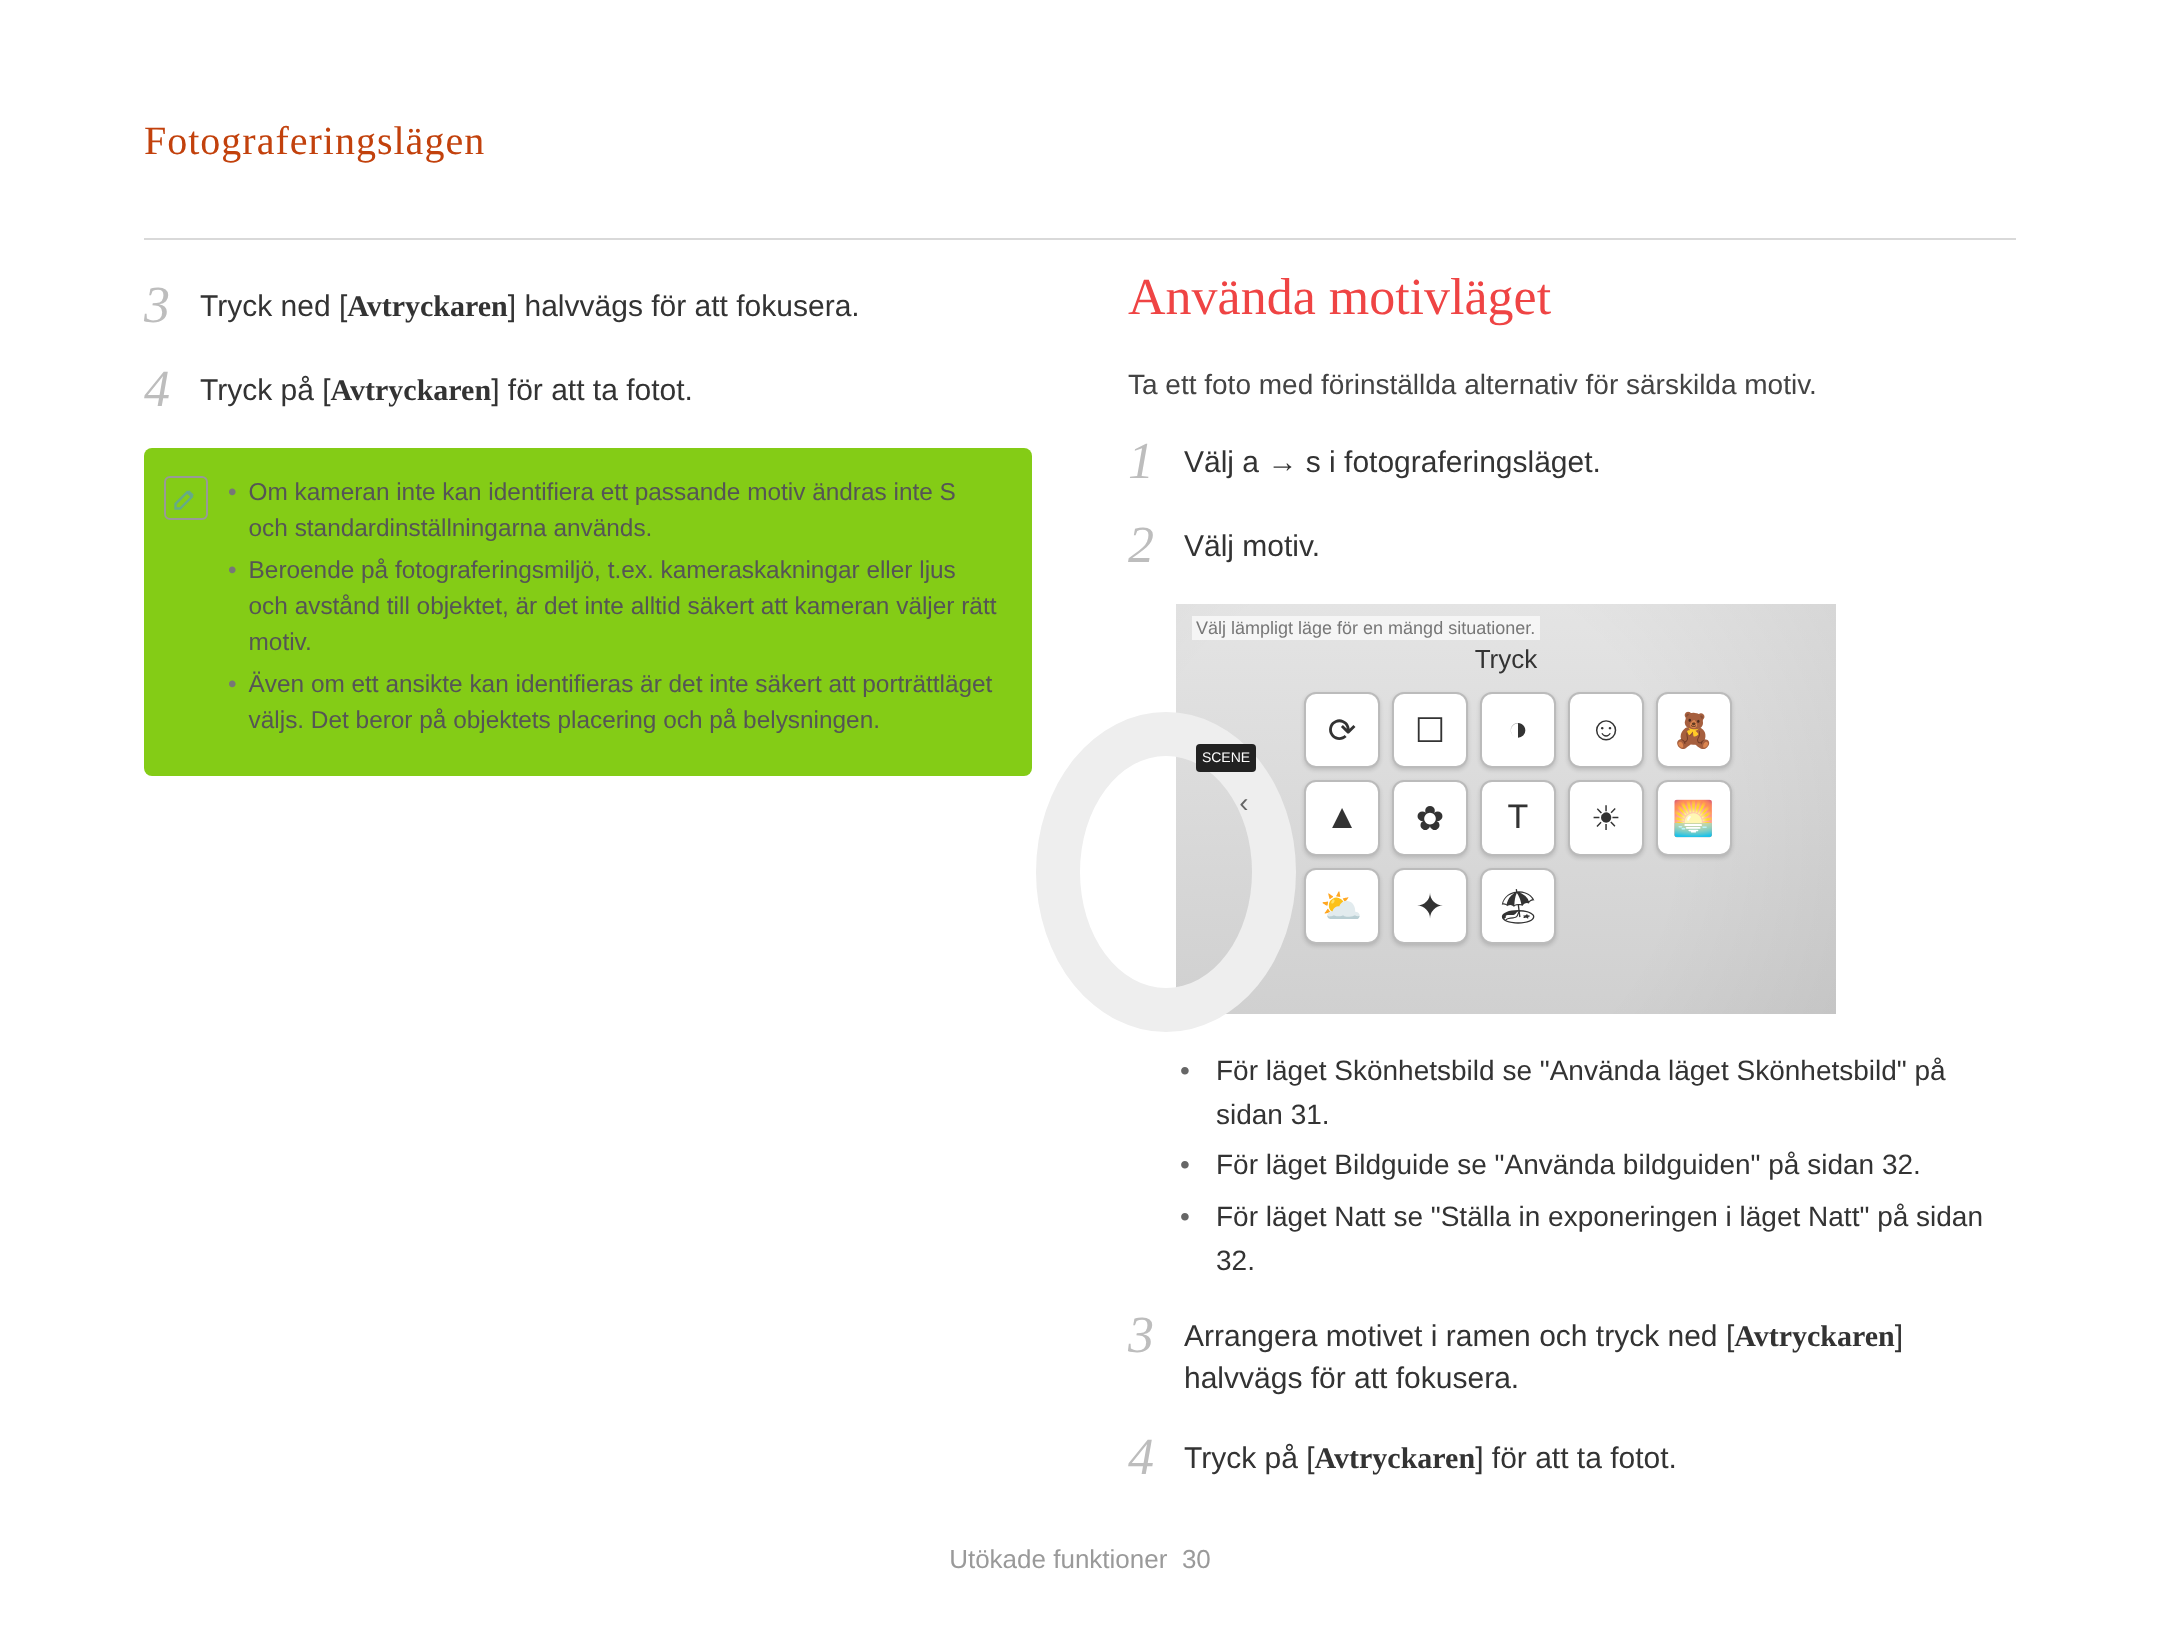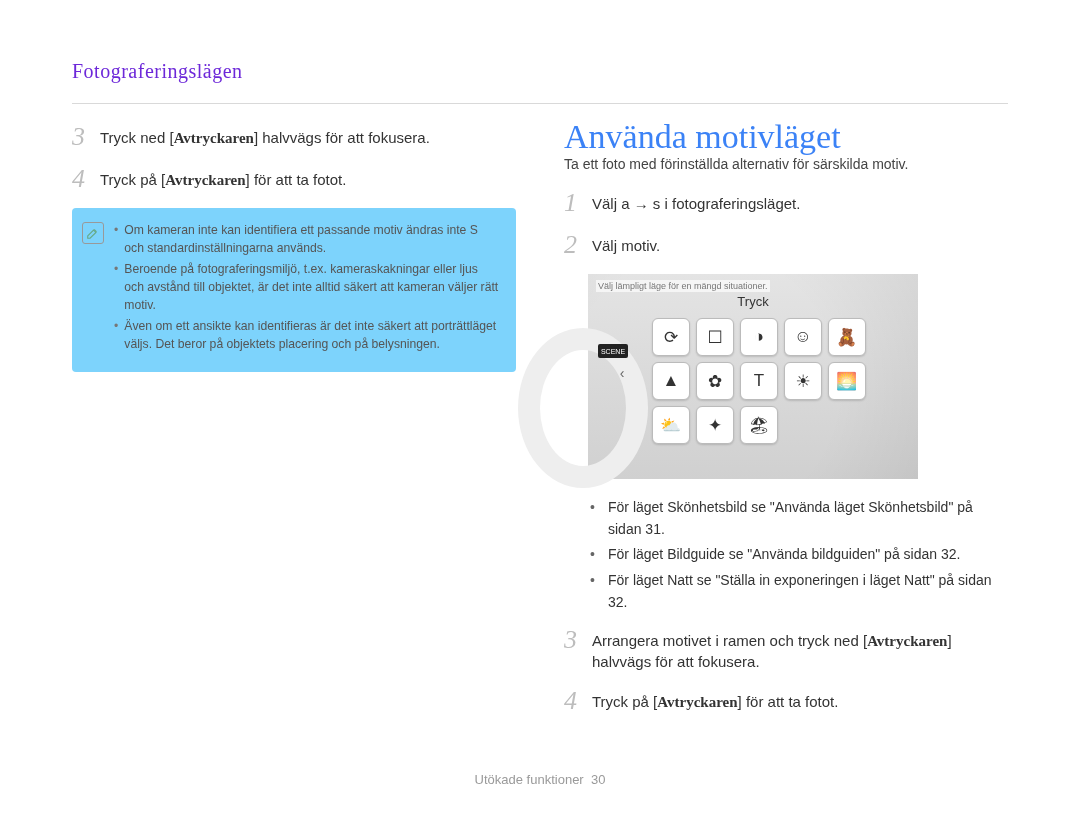--- a/index.html
+++ b/index.html
@@ -14,23 +14,23 @@
   .page {
     position: relative;
     width: 1080px;
     height: 815px;
     box-sizing: border-box;
     padding: 60px 72px 30px 72px;
   }
   .header {
     font-family: "Times New Roman", serif;
     font-size: 20px;
-    color: #6d28d9;
+    color: #c2410c;
     font-weight: 300;
-    margin-bottom: 20px;
+    margin-bottom: 36px;
     letter-spacing: .5px;
   }
   .hr {
     border: none;
     border-top: 1px solid #d9d9d9;
     margin: 8px 0 14px 0;
   }
   .columns {
     display: flex;
     gap: 48px;
@@ -53,21 +53,21 @@
     min-width: 18px;
     font-style: italic;
   }
   .step-text {
     font-size: 15px;
     color: #333;
     line-height: 1.35;
     padding-top: 4px;
   }
   .note-box {
-    background: #7dd3fc;
+    background: #84cc16;
     border-radius: 4px;
     display: flex;
     padding: 14px 16px 14px 10px;
     gap: 10px;
     margin-top: 6px;
   }
   .note-icon-wrap {
     flex: 0 0 22px;
   }
   .note-icon {
@@ -92,24 +92,24 @@
     display: flex;
     gap: 6px;
     margin-bottom: 4px;
   }
   .note-list li::before {
     content: "•";
     color: #777;
   }
   .title-right {
     font-family: "Times New Roman", serif;
-    font-size: 34px;
-    color: #3b82f6;
+    font-size: 26px;
+    color: #ef4444;
     font-weight: 300;
-    margin-bottom: 0;
+    margin-bottom: 20px;
   }
   .subtitle-right {
     font-size: 14px;
     color: #444;
     margin-bottom: 18px;
   }
   .arrow-glyph { font-family: Arial, sans-serif; }
   .lcd {
     width: 330px;
     height: 205px;

